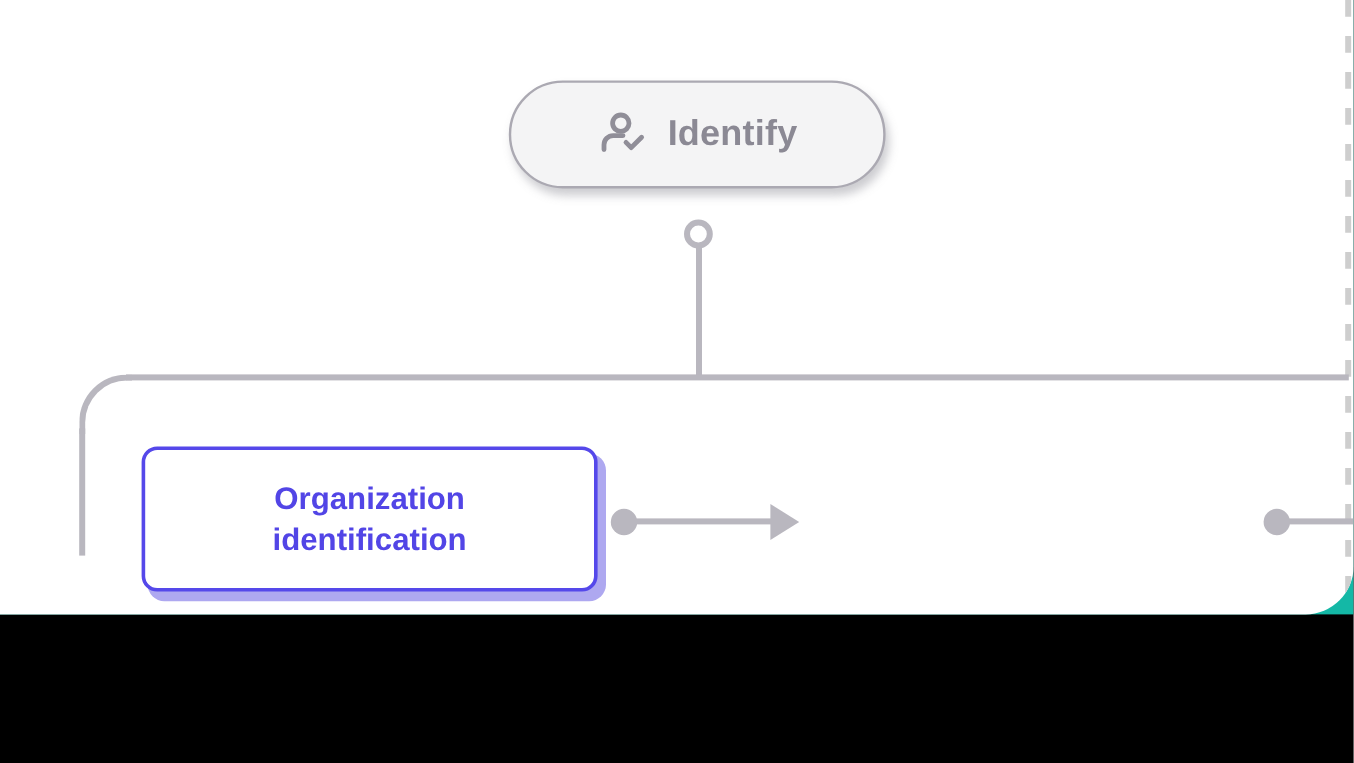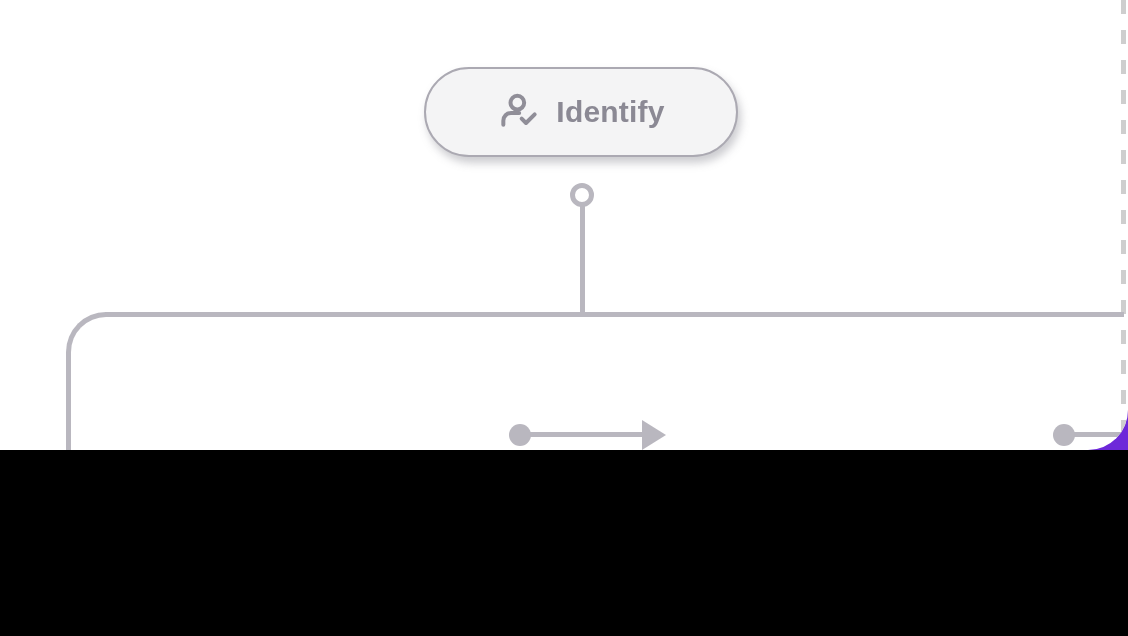--- a/index.html
+++ b/index.html
@@ -3,21 +3,21 @@
 <meta charset="utf-8">
 <title></title>
 <style>
   html, body { margin: 0; padding: 0; }
   body {
     background: #000;
     width: 1128px; height: 636px;
     font-family: "Liberation Sans", sans-serif;
     overflow: hidden;
   }
-  .stage { position: relative; width: 1128px; height: 450px; background: #6d28d9; }
+  .stage { position: relative; width: 1128px; height: 512px; background: #14b8a6; }
   .canvas {
     position: absolute; inset: 0;
     background: #ffffff;
     border-bottom-right-radius: 40px;
     overflow: hidden;
   }
   .boundary-svg { position: absolute; left: 0; top: 0; pointer-events: none; }
 
   
   .line { position: absolute; background: #b9b7bf; }
@@ -105,16 +105,19 @@
       <span class="icon">
         <svg width="44" height="40" viewBox="0 0 26 24" fill="none" stroke="#908e98" stroke-width="2.4" stroke-linecap="round" stroke-linejoin="round">
           <circle cx="12" cy="6.4" r="4.1"></circle>
           <path d="M3.6 19.6 v-2.4 a4.6 4.6 0 0 1 4.6 -4.6 h4.9"></path>
           <path d="M14.6 16 l2.6 2.6 l5.2 -5.2"></path>
         </svg>
       </span>
       <span class="pill-label">Identify</span>
     </div>
 
+    <div class="card accent">
+      <span class="card-label">Organization identification</span>
+    </div>
 
 
   </div>
 </div>
 
 </body></html>

